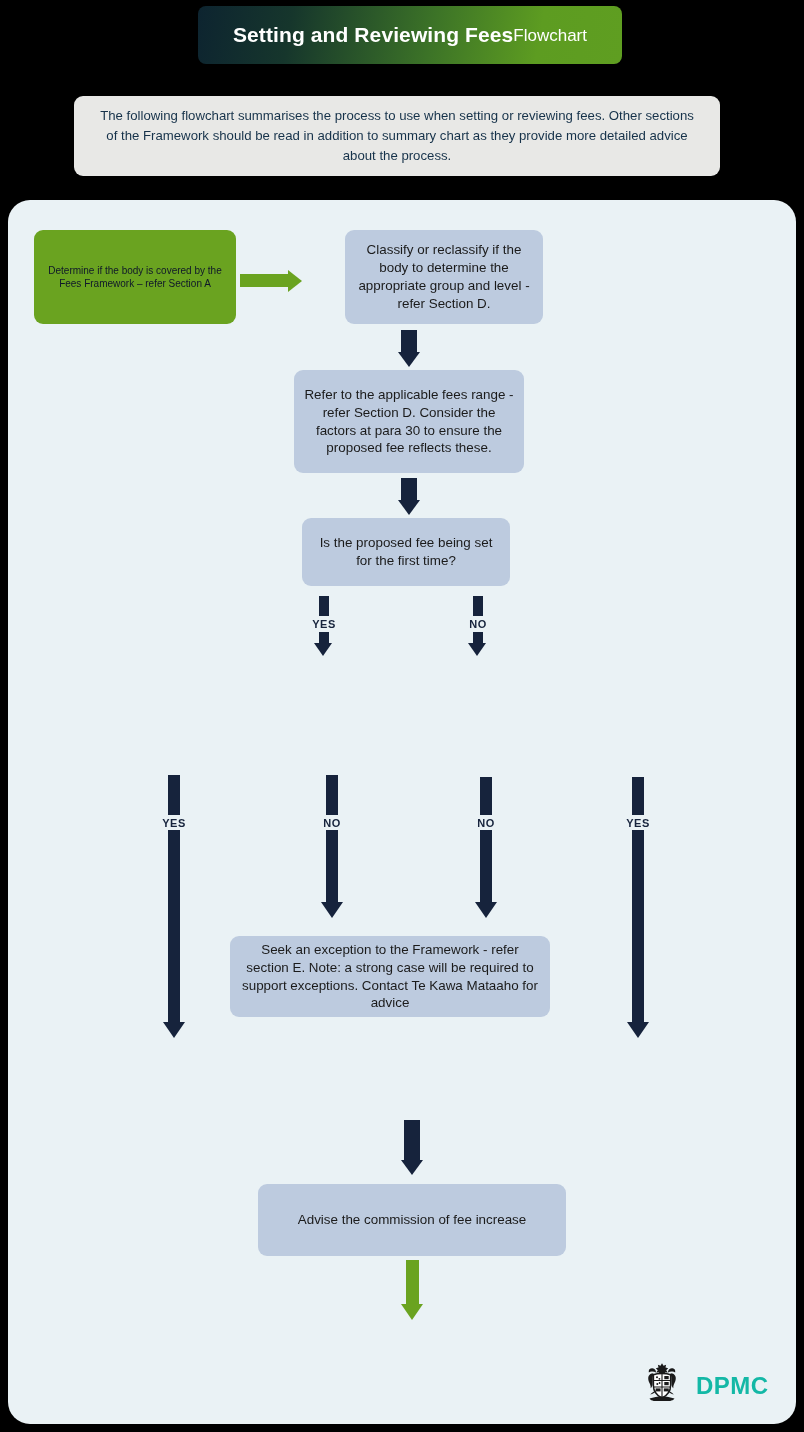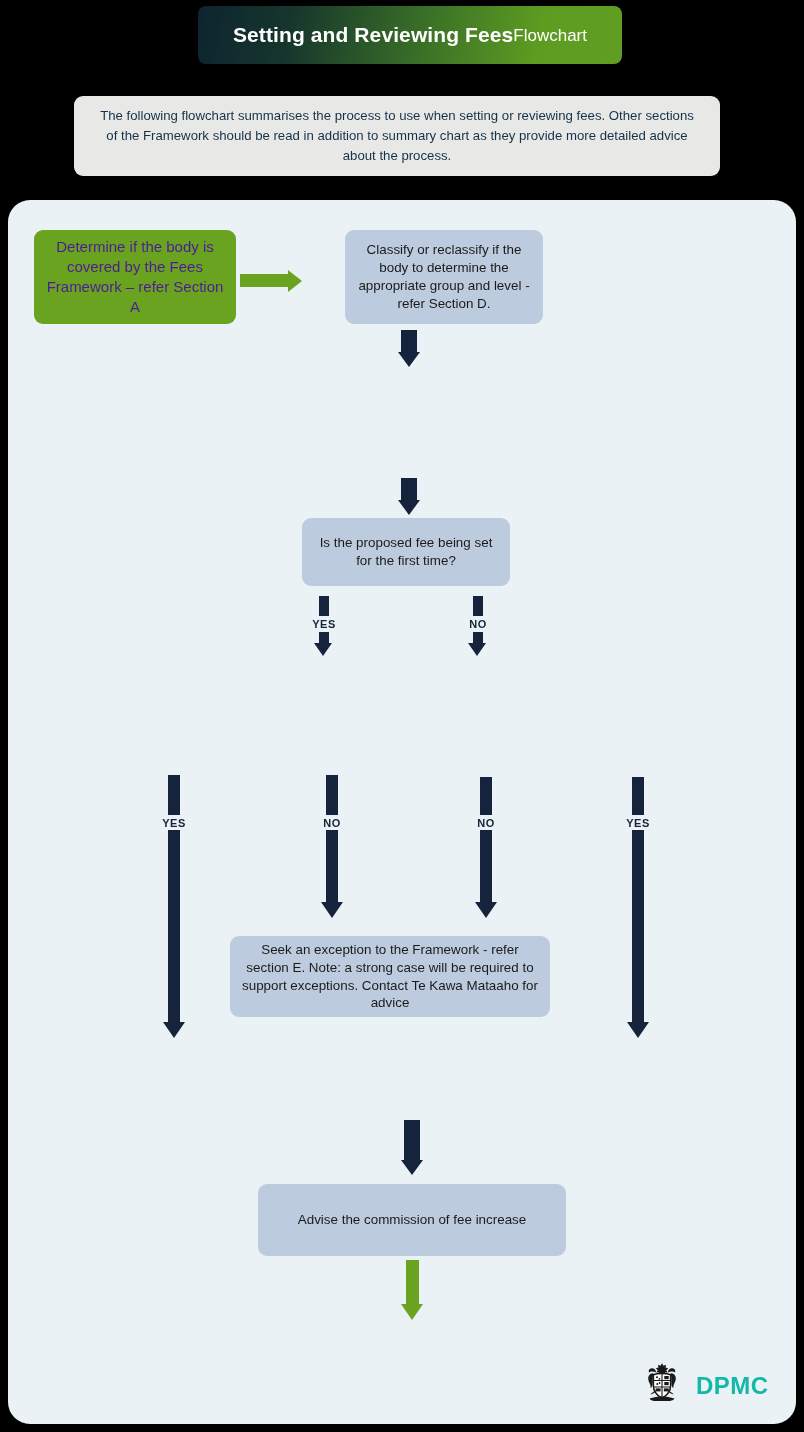--- a/index.html
+++ b/index.html
@@ -85,22 +85,22 @@
     padding: 5px 10px;
     line-height: 1.33;
   }
   .node.blue {
     background: #bdcbdf;
     color: #1b1b1b;
     font-size: 13.4px;
   }
   .node.green {
     background: #6aa320;
-    color: #4c1d95;
-    font-size: 15px;
+    color: #0f172a;
+    font-size: 10px;
   }
 
   
   .conn {
     position: absolute;
   }
   .vline {
     position: absolute;
     background: #16233c;
   }
@@ -176,20 +176,21 @@
     <div class="hhead" style="left:280px; top:70px;"></div>
   </div>
 
   <div class="node blue" style="left:293px; top:30px; width:198px; height:94px;margin-left:44px;">Classify or reclassify if the body to determine the appropriate group and level - refer Section D.</div>
 
   <div class="conn">
     <div class="vline" style="left:393px; top:130px; width:16px; height:24px;"></div>
     <div class="vhead" style="left:390px; top:152px;"></div>
   </div>
 
+  <div class="node blue" style="left:286px; top:170px; width:230px; height:103px;">Refer to the applicable fees range - refer Section D. Consider the factors at para 30 to ensure the proposed fee reflects these.</div>
 
   <div class="conn">
     <div class="vline" style="left:393px; top:278px; width:16px; height:24px;"></div>
     <div class="vhead" style="left:390px; top:300px;"></div>
   </div>
 
   <div class="node blue" style="left:294px; top:318px; width:208px; height:68px;">Is the proposed fee being set for the first time?</div>
 
   <div class="conn">
     <div class="vline" style="left:311px; top:396px; width:10px; height:20px;"></div>

